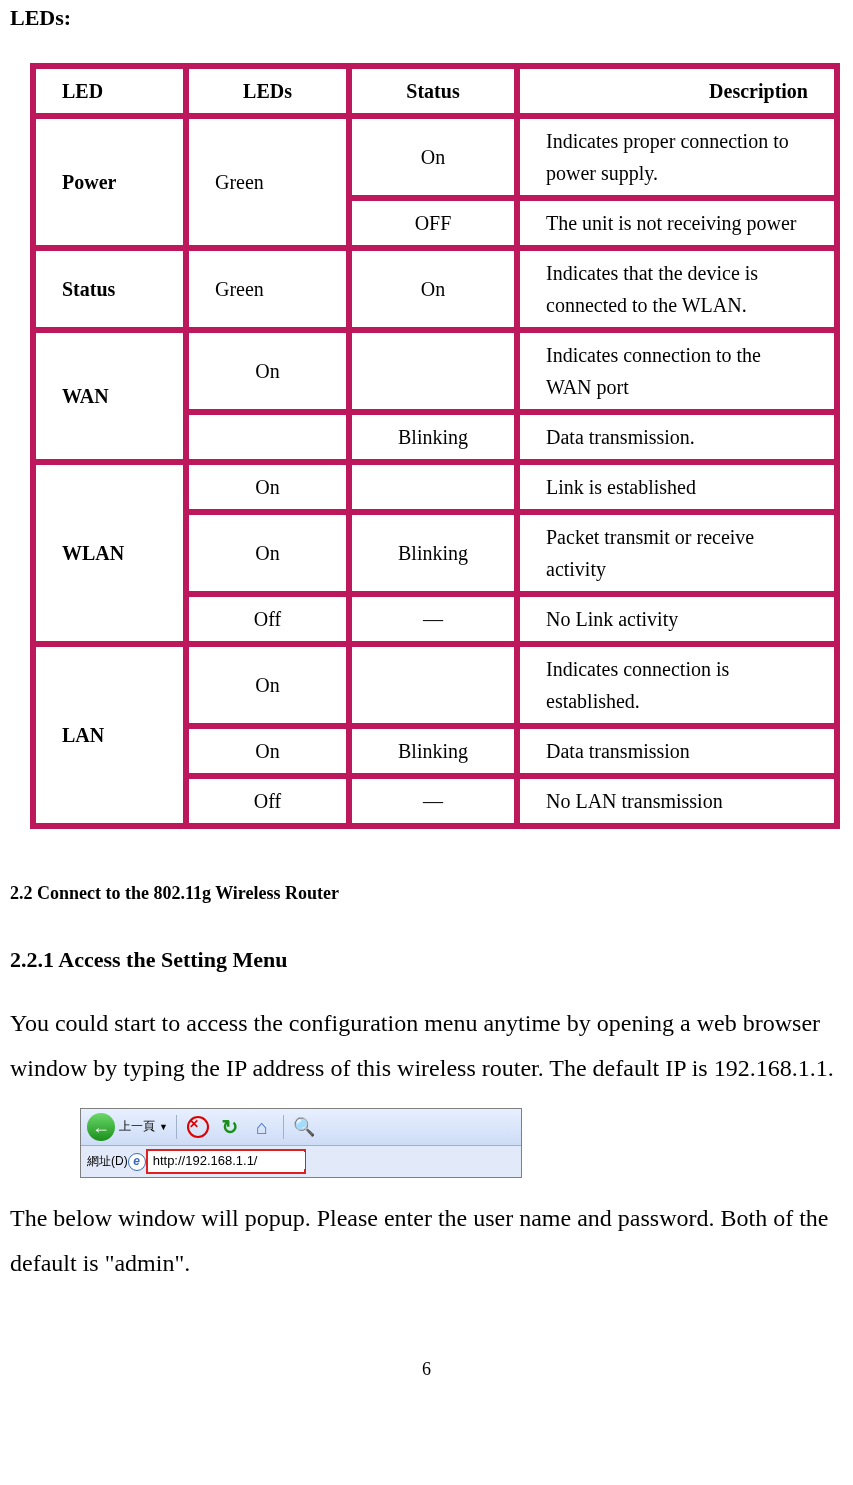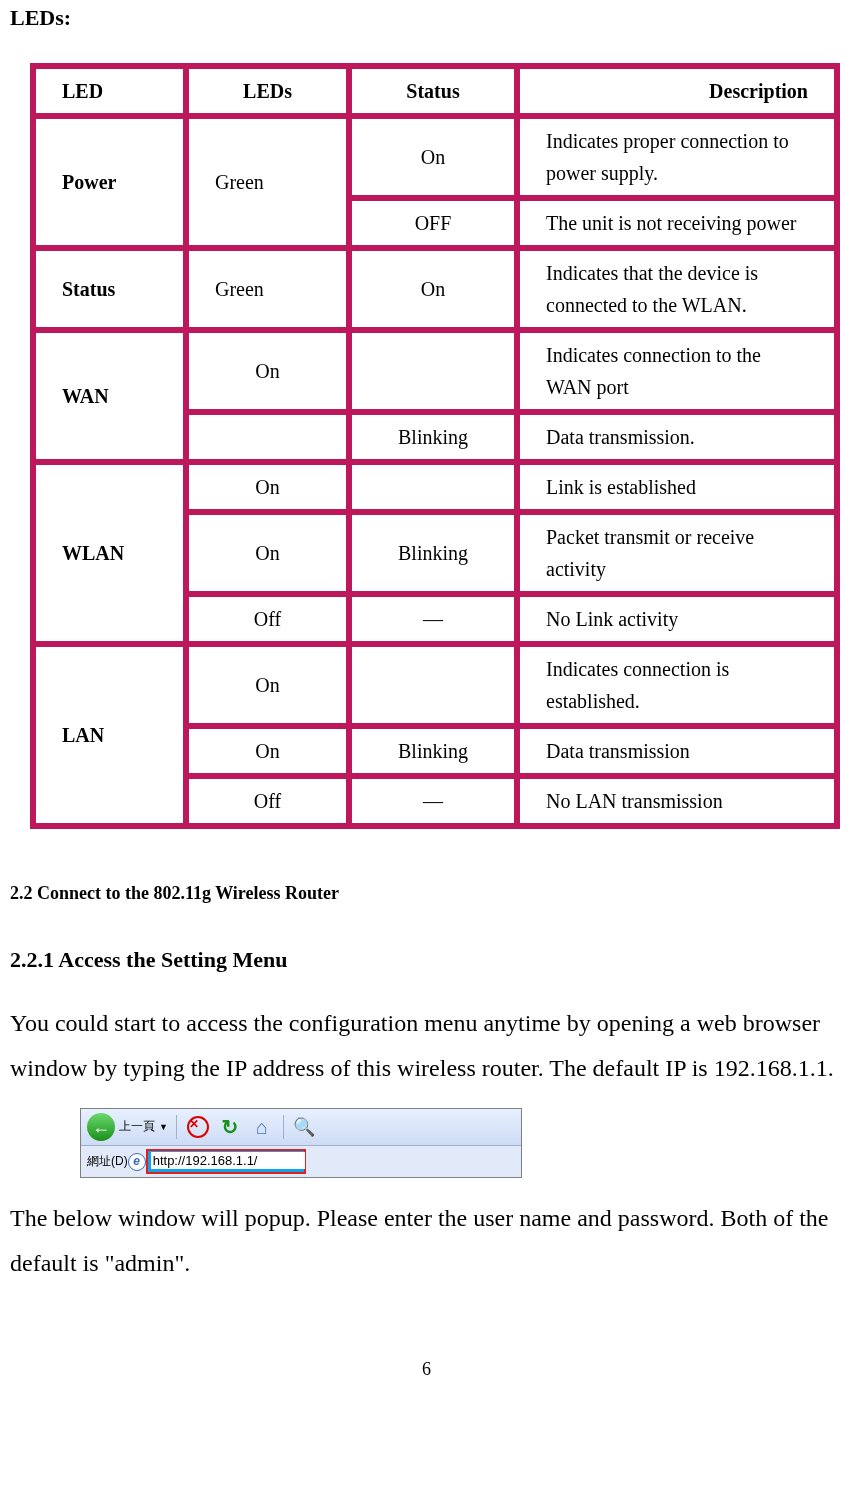--- a/index.html
+++ b/index.html
@@ -155,21 +155,21 @@
       align-items: center;
       justify-content: center;
       font-size: 12px;
       color: #3a6bbf;
       font-weight: bold;
       font-style: italic;
     }
     .addr-input-wrap {
       border: 2px solid #e02020;
       padding: 1px 3px;
-      background: #0ea5e9;
+      background: #ffffff;
       flex: 1;
       max-width: 150px;
     }
     .addr-input {
       border: none;
       font-size: 13px;
       width: 100%;
       outline: none;
       font-family: Arial, sans-serif;
     }

